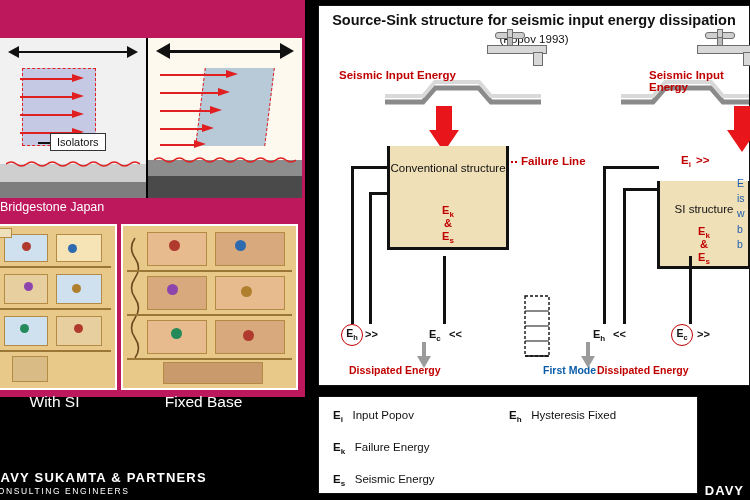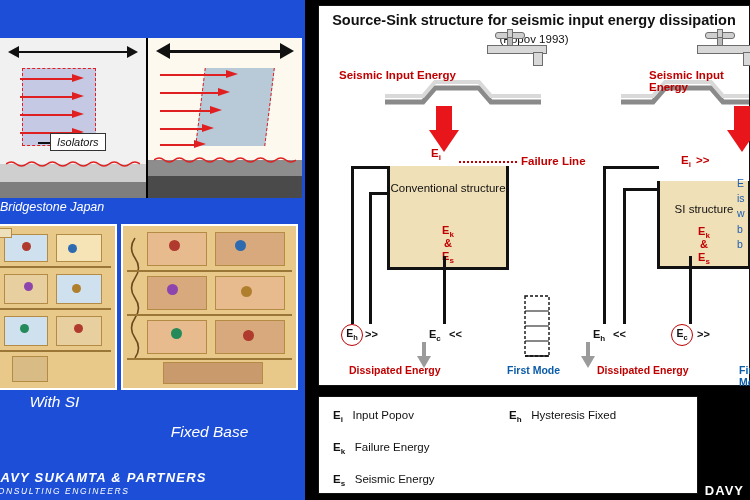--- a/index.html
+++ b/index.html
@@ -6,21 +6,21 @@
   html, body { margin:0; padding:0; }
   body {
     width:750px; height:500px;
     background:#000;
     font-family:"Liberation Sans", sans-serif;
     overflow:hidden;
     position:relative;
   }
 
   
-  .left-col { position:absolute; left:0; top:0; width:305px; height:500px; background:#1d4ed8;font-style:italic; }
+  .left-col { position:absolute; left:0; top:0; width:305px; height:397px; background:#be185d; }
 
   
   .iso-panel { position:absolute; left:0; top:38px; width:302px; height:160px; background:#000; }
   .iso-half { position:absolute; top:0; height:160px; }
   .iso-left { left:0; width:146px; background:#f1f1f1; }
   .iso-right { left:148px; width:154px; background:#fdf9ef; }
 
   .arrow-row { position:absolute; top:6px; left:8px; right:8px; height:16px; }
   .arrow-line { position:absolute; left:10px; right:10px; top:7px; height:2px; background:#111; }
   .arrow-head-l { position:absolute; left:0; top:2px; width:0; height:0;
@@ -62,21 +62,21 @@
   .cart-inner { position:absolute; inset:0; }
   .floor { position:absolute; left:4px; right:4px; height:1.5px; background:#9a7637; }
   .room { position:absolute; background:#f6e3b6; border:1px solid #b48b44; }
   .person { position:absolute; border-radius:50%; }
   .sway { position:absolute; left:2px; top:8px; width:16px; height:130px; }
   .sway svg { width:100%; height:100%; }
 
   .cart-cap { position:absolute; top:166px; height:24px; color:#fff; font-size:15.5px;
      display:flex; align-items:center; justify-content:center; }
   .cap-1 { left:-8px; width:125px; }
-  .cap-2 { left:121px; width:177px;margin-top:30px; }
+  .cap-2 { left:115px; width:177px; }
 
   .firm { position:absolute; left:-10px; top:470px; width:300px; color:#fff; }
   .firm-1 { font-size:13px; font-weight:bold; letter-spacing:1.2px; }
   .firm-2 { font-size:8.5px; letter-spacing:1.6px; margin-top:1px; }
 
   
   .diagram { position:absolute; left:318px; top:5px; width:432px; height:381px;
      background:#fff; border:1px solid #111; }
   .dg-title { position:absolute; left:0; right:0; top:6px; text-align:center;
      font-size:14.5px; font-weight:bold; color:#111; }
@@ -119,21 +119,21 @@
   .circ sub { font-size:7.5px; }
   .ineq { position:absolute; font-size:11px; font-weight:bold; color:#111; }
   .diss { position:absolute; font-size:10.5px; font-weight:bold; color:#c00000; }
   .grey-arrow { position:absolute; width:14px; height:26px; }
   .ga-stem { position:absolute; left:5px; top:0; width:4px; height:16px; background:#9b9b9b; }
   .ga-head { position:absolute; left:0; top:14px; width:0; height:0;
      border-left:7px solid transparent; border-right:7px solid transparent; border-top:12px solid #9b9b9b; }
 
   .frame-mode { position:absolute; width:36px; height:64px; }
   .fm svg { display:block; }
-  .fm-cap { position:absolute; font-size:10.5px; font-weight:bold; color:#0b5ca8; }
+  .fm-cap { position:absolute; font-size:10.5px; font-weight:bold; color:#0b5ca8;margin-left:36px; }
 
   .blue-list { position:absolute; font-size:10.5px; color:#1f5fb0; line-height:1.45; }
 
   
   .legend { position:absolute; left:318px; top:396px; width:380px; height:98px;
      background:#fff; border:1px solid #111; }
   .lg-row { position:absolute; font-size:11.5px; color:#111; white-space:nowrap; }
   .lg-sym { font-weight:bold; }
   .lg-sym sub { font-size:8px; }
 
@@ -291,21 +291,21 @@
     <div class="bra-stem"></div>
       <div class="bra-head"></div>
   </div>
   <div class="ei-lab" style="left:112px; top:141px;">
     <span>E</span><sub>i</sub>
   </div>
 
   <div class="failure-line" style="left:140px; top:155px; width:58px;"></div>
   <div class="failure-text" style="left:202px; top:149px;">Failure Line</div>
 
-  <div class="tank" style="left:68px; top:160px; width:122px; height:104px;">
+  <div class="tank" style="left:68px; top:140px; width:122px; height:104px;">
     <div class="tank-label" style="top:16px;">Conventional structure</div>
     <div class="tank-e" style="top:58px;">
       <span>E</span><sub>k</sub>
     </div>
     <div class="tank-e" style="top:71px;">&amp;</div>
     <div class="tank-e" style="top:84px;">
       <span>E</span><sub>s</sub>
     </div>
   </div>
 

